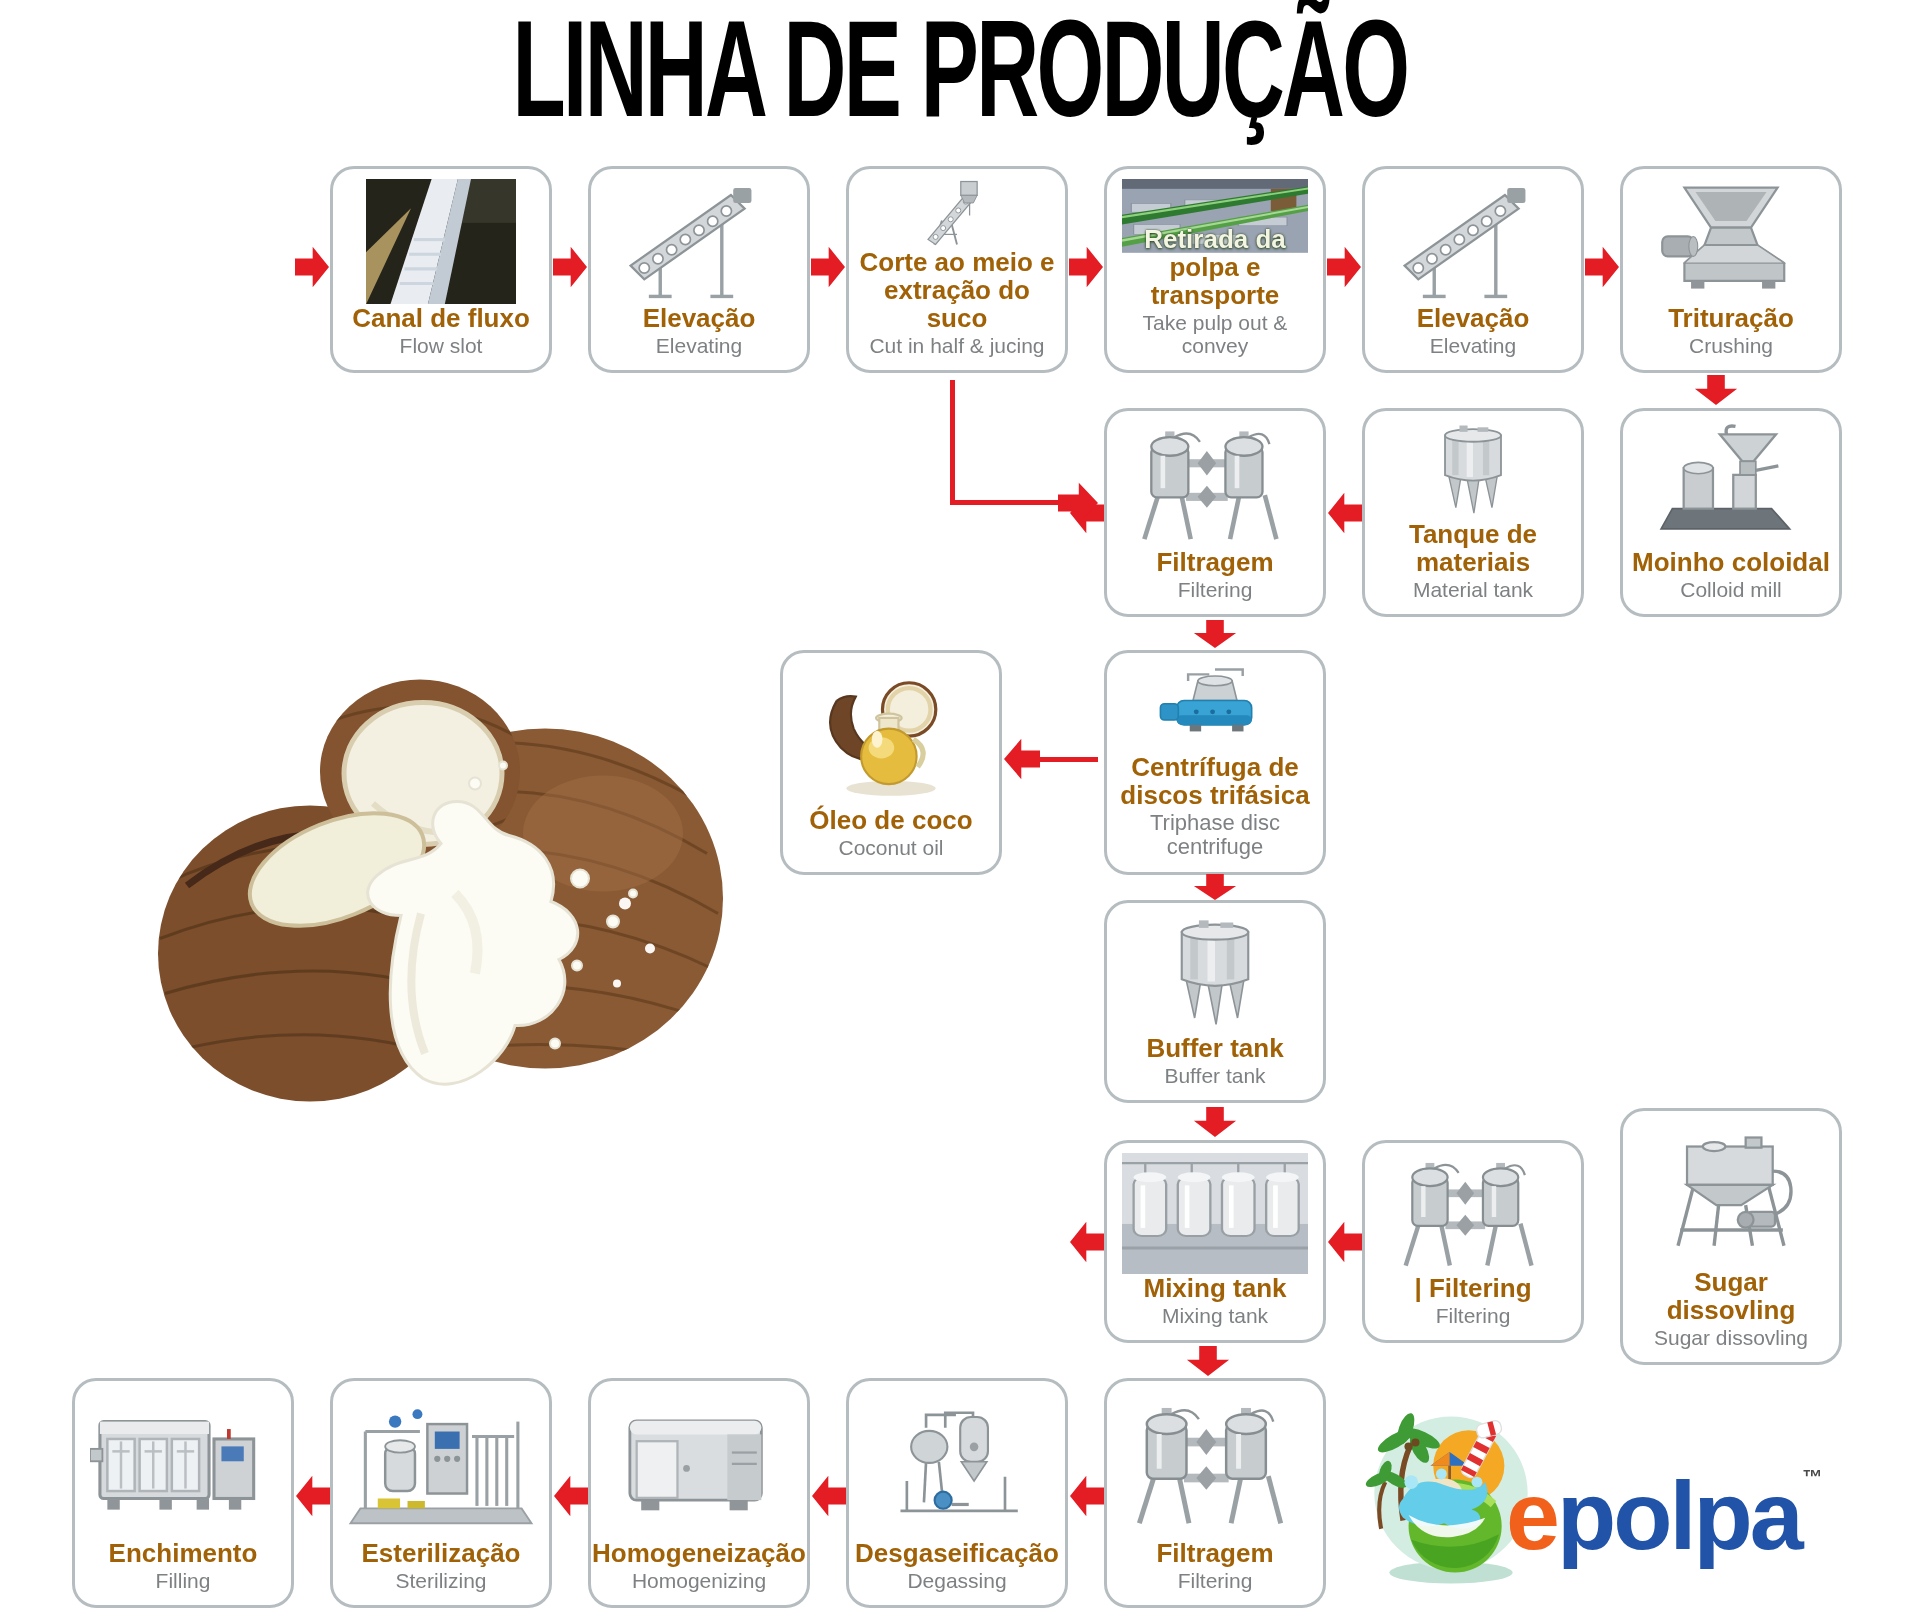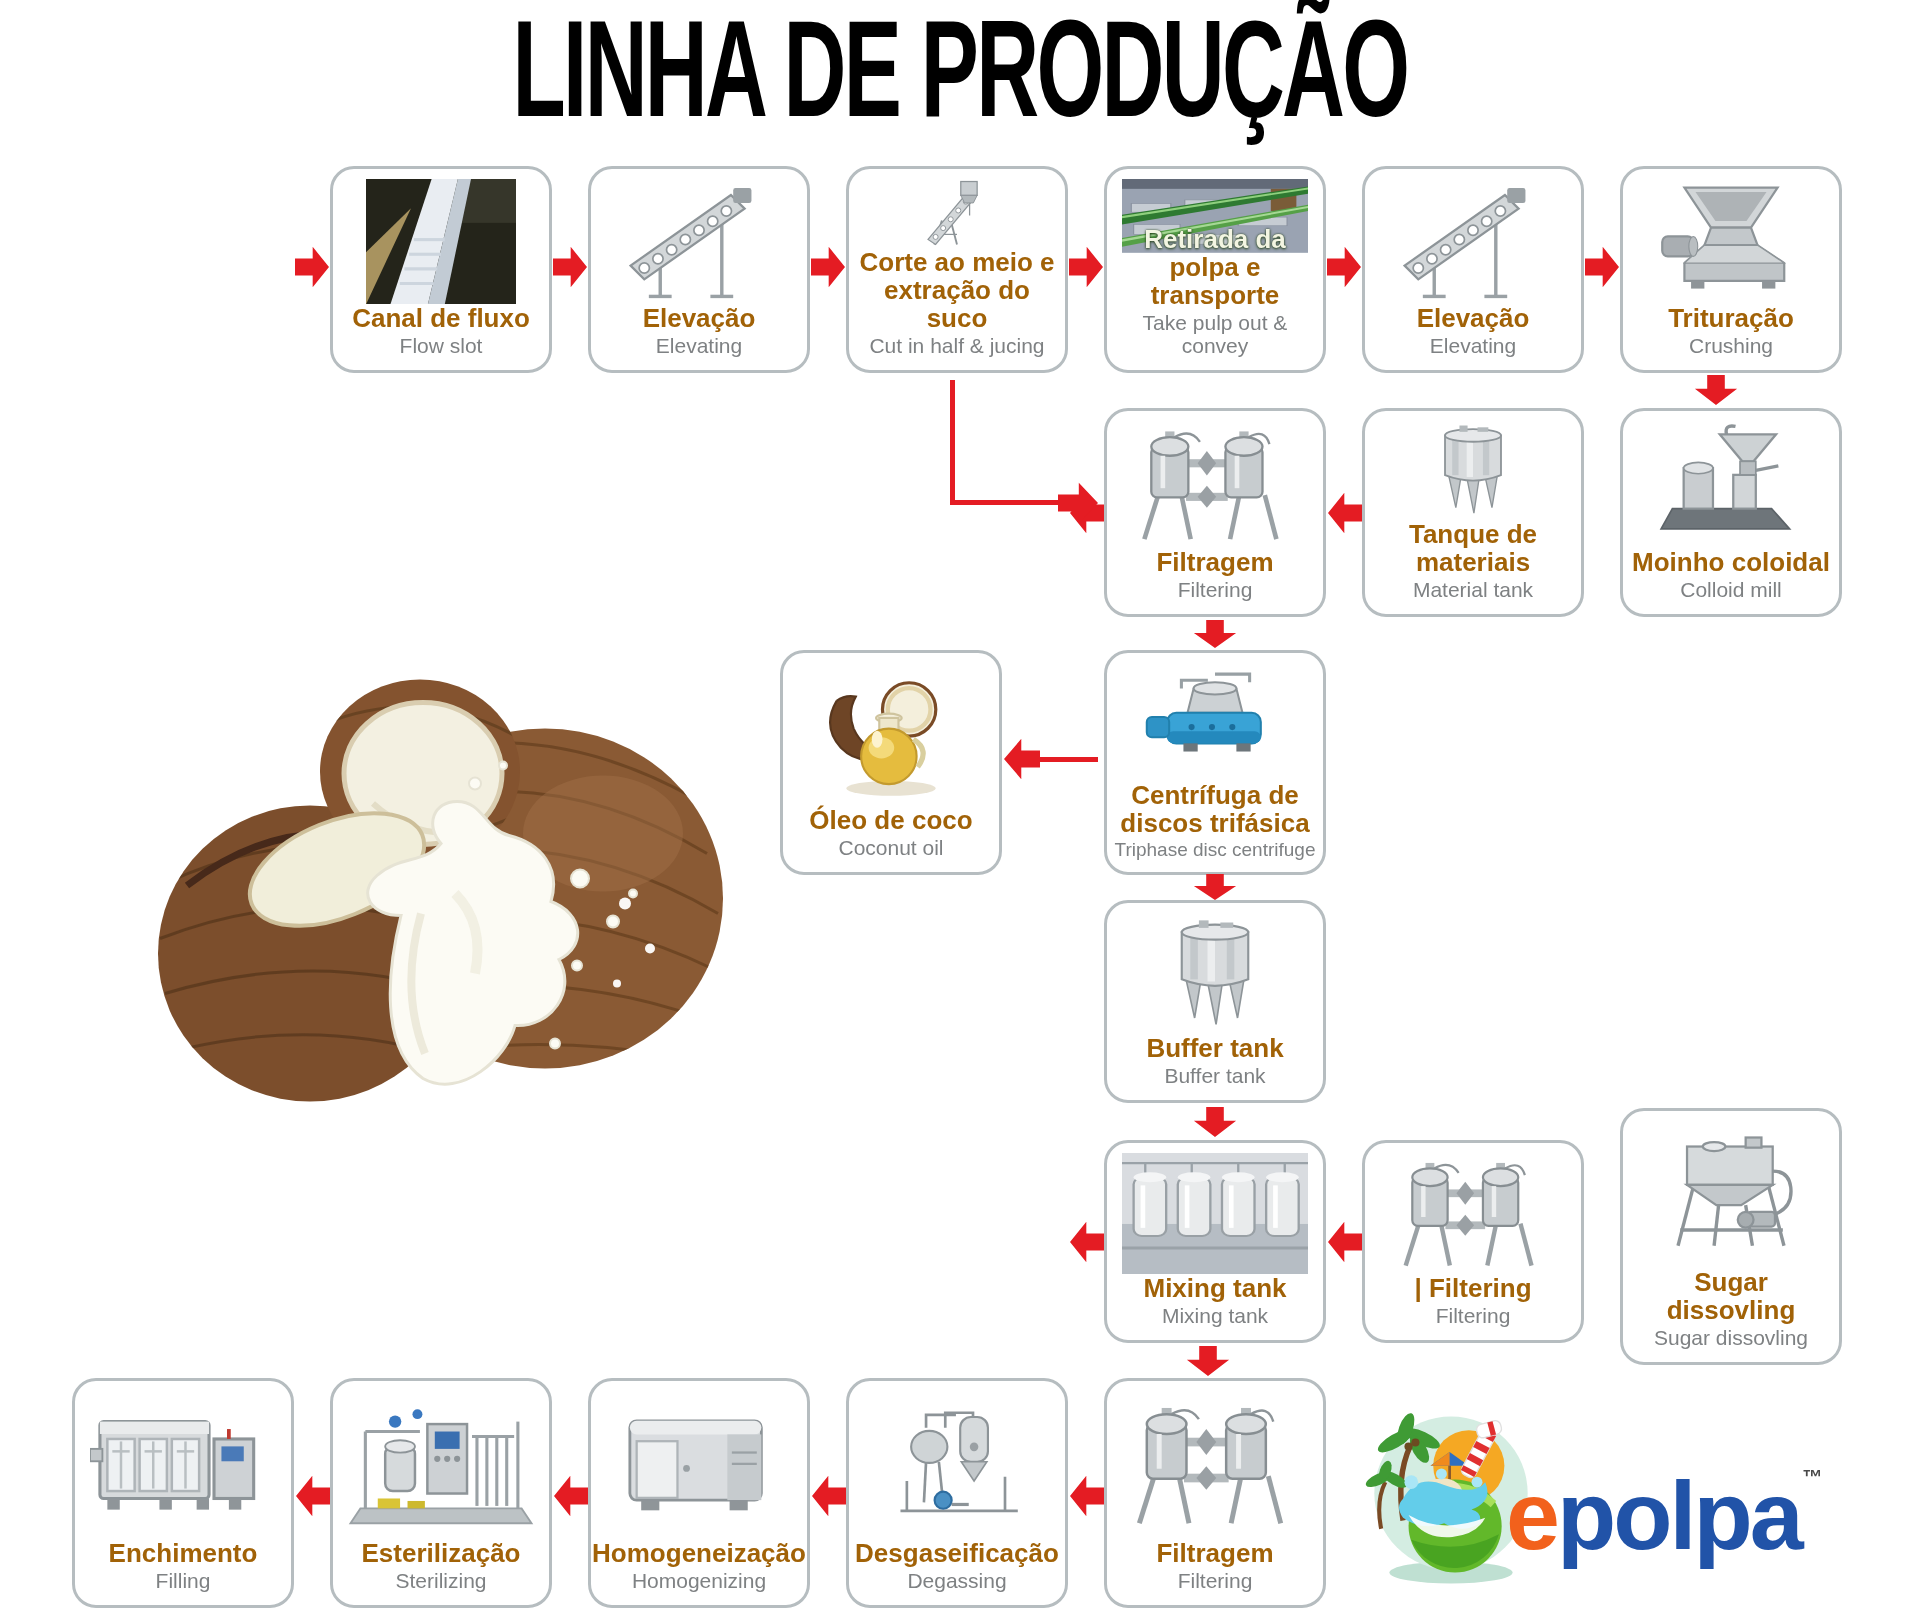--- a/index.html
+++ b/index.html
@@ -271,21 +271,21 @@
         <rect x="28" y="64" width="92" height="12" rx="6" fill="#2489bd"></rect>
         <rect x="8" y="50" width="22" height="20" rx="5" fill="#2e93c6" stroke="#2180ad" stroke-width="2"></rect>
         <circle cx="52" cy="60" r="3" fill="#1b6e9c"></circle>
           <circle cx="72" cy="60" r="3" fill="#1b6e9c"></circle>
           <circle cx="92" cy="60" r="3" fill="#1b6e9c"></circle>
         <rect x="44" y="76" width="14" height="8" fill="#6d767b"></rect>
         <rect x="96" y="76" width="14" height="8" fill="#6d767b"></rect>
       </svg>
     </div>
     <div class="pt">Centrífuga de discos trifásica</div>
-    <div class="en" style="font-size:19px">Triphase disc centrifuge</div>
+    <div class="en" style="font-size:22px">Triphase disc centrifuge</div>
   </div>
 
   <div class="node" style="left:1104px;top:900px;height:203px">
     <div class="art">
       <svg viewBox="0 0 130 110" width="146" height="118">
           <use href="#g-tank"></use>
         </svg>
     </div>
     <div class="pt">Buffer tank</div>
     <div class="en">Buffer tank</div>

